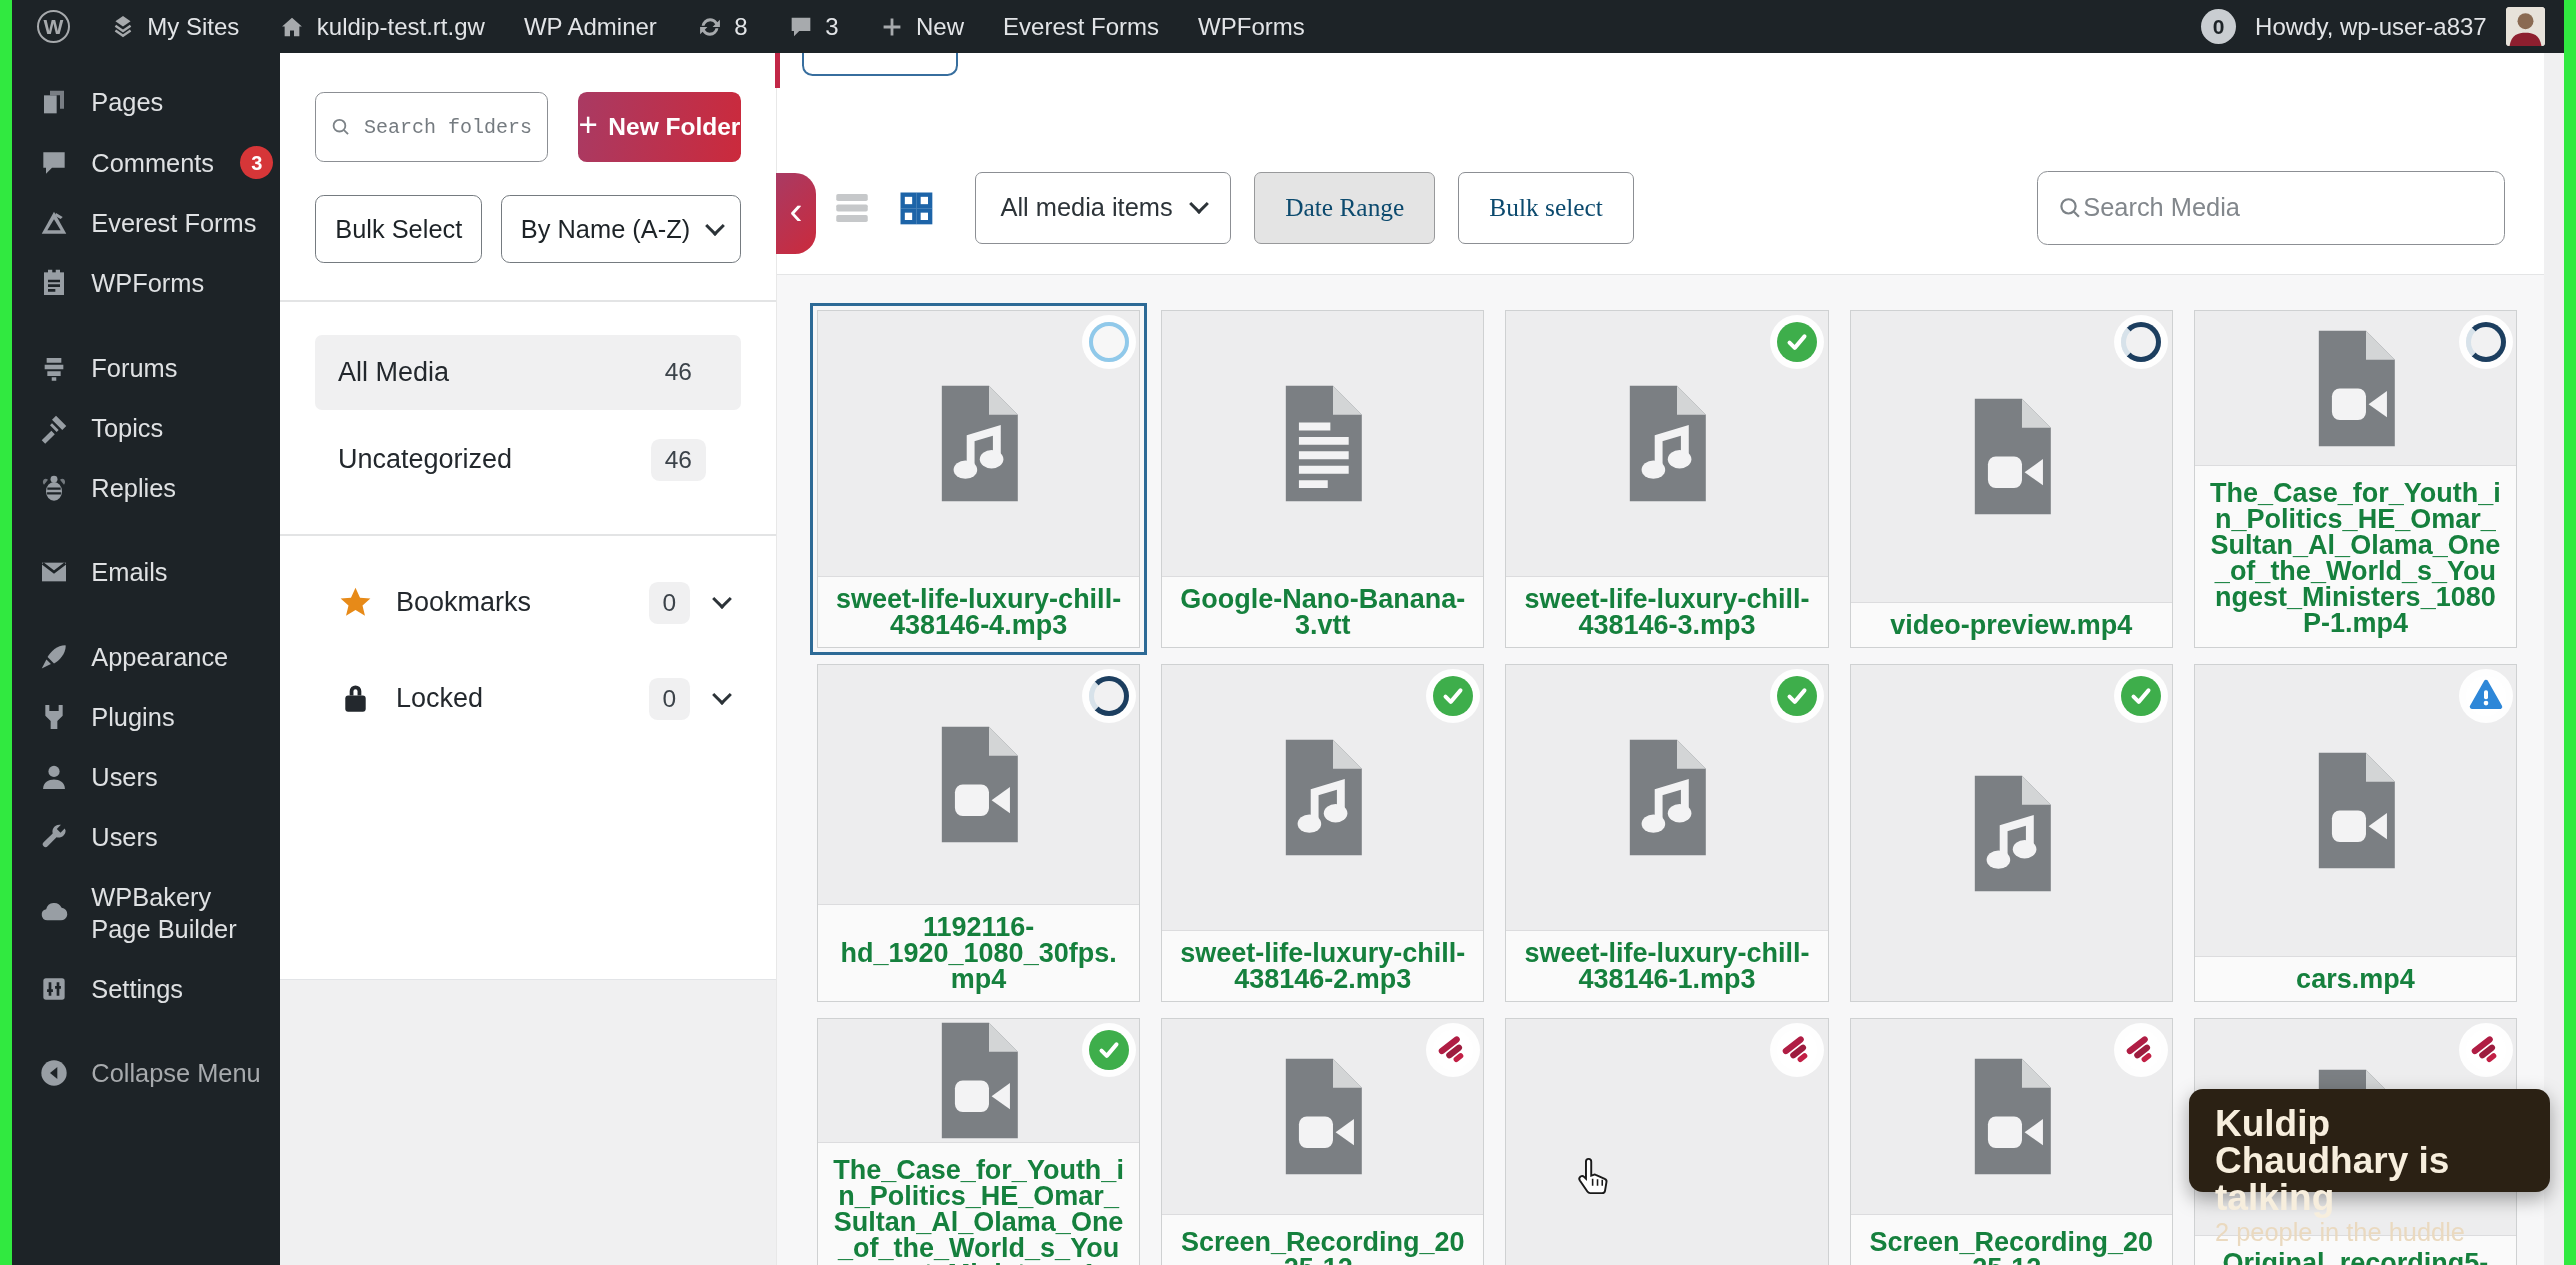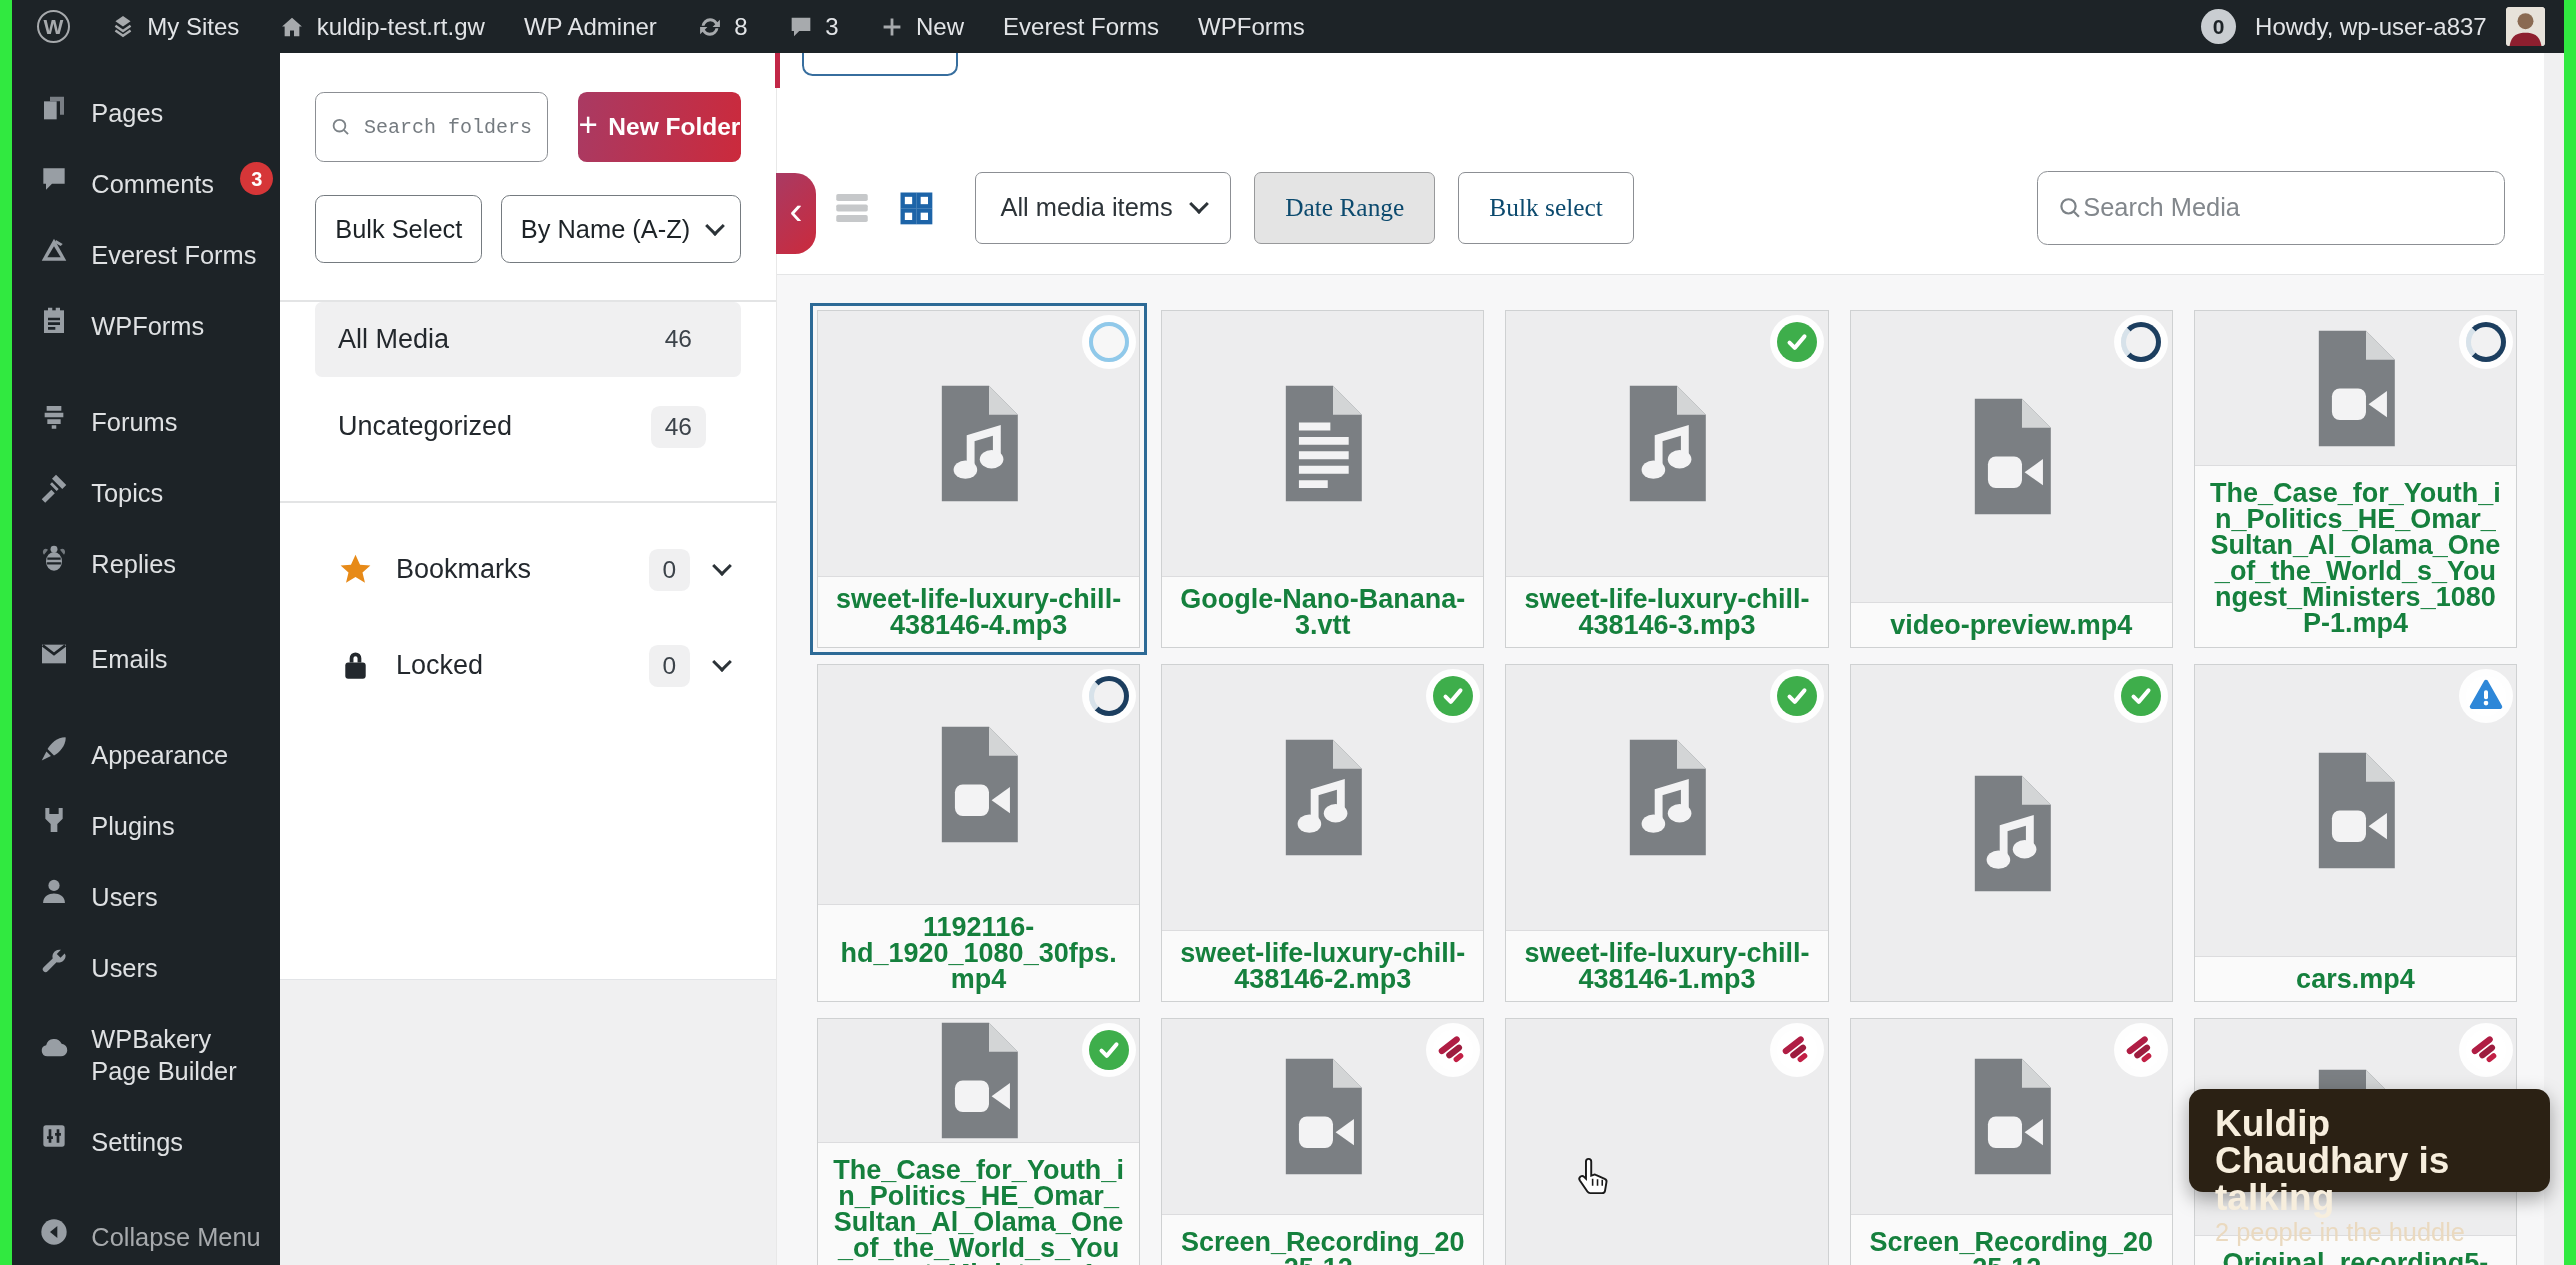--- a/index.html
+++ b/index.html
@@ -22,21 +22,21 @@
     font-weight:bold; font-size:21px; display:flex; align-items:center; justify-content:center; }
   .avatar { width:39px; height:39px; border-radius:3.5px; overflow:hidden; background:#e7e2da; }
   .wp-logo { width:33px; height:33px; border:2.2px solid #a7aaad; border-radius:50%; color:#a7aaad;
     font-size:21px; font-weight:bold; display:flex; align-items:center; justify-content:center; }
 
   
   .sidebar { position:absolute; left:12.3px; top:53px; width:268px; bottom:0; background:#1d2327; z-index:30; padding-top:19px; }
   .sb-item { display:flex; align-items:center; gap:21px; padding:14px 8.8px 14px 26px; color:#dfe1e3;
     font-size:25.4px; cursor:pointer; line-height:32px; }
   .sb-item svg { width:32px; height:32px; flex:none; color:#989ea4; }
-  .sb-label { max-width:180px;margin-top:11px; }
+  .sb-label { max-width:180px; }
   .sb-badge { min-width:33px; height:33px; border-radius:50%; background:#d63638; color:#fff; font-size:20px;
     font-weight:bold; display:flex; align-items:center; justify-content:center; margin-left:5.3px; }
   .sb-gap { margin-bottom:24.5px; }
   .sb-muted { color:#a7aaad; }
 
   
   .folder-panel { position:absolute; left:280px; top:53px; width:496px; height:927px; background:#fff;
     z-index:10; padding:39px 35px 0 35px; border-bottom:1.8px solid #e2e4e7; }
   .fp-row1 { display:flex; gap:30px; }
   .fp-search { flex:1; height:70px; border:1.8px solid #8c8f94; border-radius:8.8px; display:flex;
@@ -48,21 +48,21 @@
     font-weight:bold; background:linear-gradient(100deg,#a93a63,#cb2a3c); display:flex; align-items:center;
     justify-content:center; gap:10.5px; cursor:pointer; font-family:"Liberation Sans", sans-serif; }
   .btn-new-folder .plus { font-size:33px; font-weight:normal; margin-top:-3.5px; }
   .fp-row2 { display:flex; gap:19px; margin-top:33px; }
   .btn-outline { height:68px; border:1.8px solid #757b80; border-radius:8.8px; background:#fff; color:#1d2327;
     font-size:25.4px; display:flex; align-items:center; justify-content:center; gap:17.5px; cursor:pointer;
     font-family:"Liberation Sans", sans-serif; }
   .btn-bulk { width:172px; }
   .btn-sort { width:246px; }
   .fp-divider { height:1.8px; background:#e3e4e5; margin:37px -35px 0 -35px; }
-  .folder-list { display:flex; flex-direction:column; gap:12.3px; }
+  .folder-list { margin-top:33px; display:flex; flex-direction:column; gap:12.3px; }
   .folder-row { height:75px; border-radius:7px; display:flex; align-items:center; justify-content:space-between;
     padding:0 35px 0 23px; font-size:27px; color:#23282d; cursor:pointer; }
   .folder-row.active { background:#f0f0f1; }
   .count-pill { background:#f0f0f1; border-radius:8.8px; padding:7px 14px; font-size:24.5px; color:#3c434a; }
   .special-list { margin-top:32px; display:flex; flex-direction:column; gap:26px; }
   .special-row { height:70px; display:flex; align-items:center; padding:0 12.3px 0 23px; font-size:27px;
     color:#23282d; cursor:pointer; }
   .special-row svg { width:35px; height:35px; margin-right:23px; }
   .special-row .grow { flex:1; }
   .chev { width:14px; height:14px; border-right:3.1px solid #2c3338; border-bottom:3.1px solid #2c3338;

